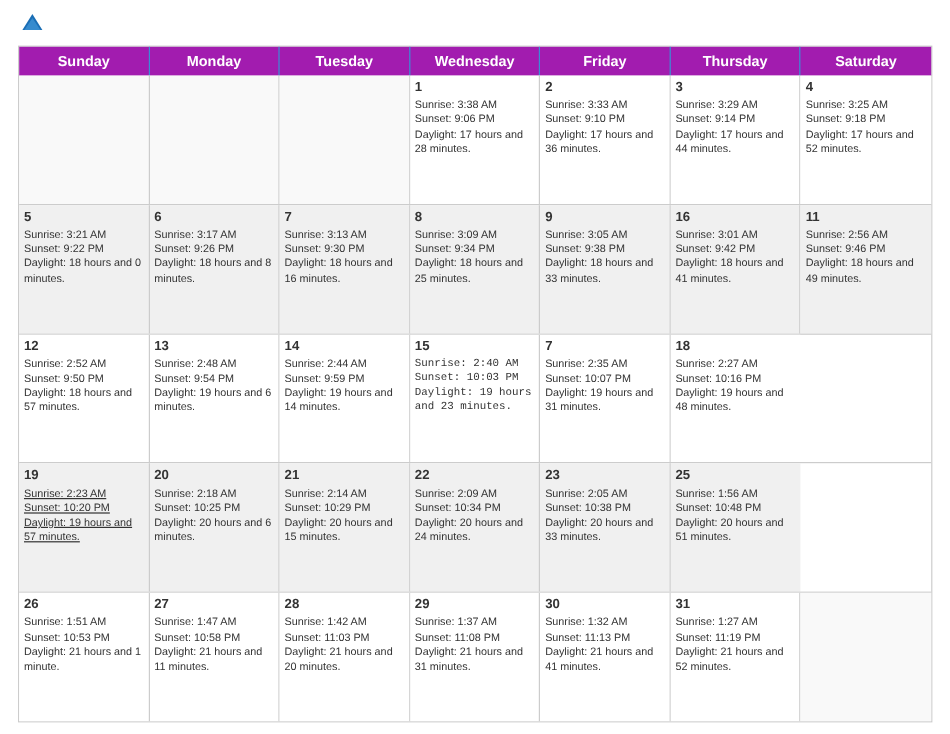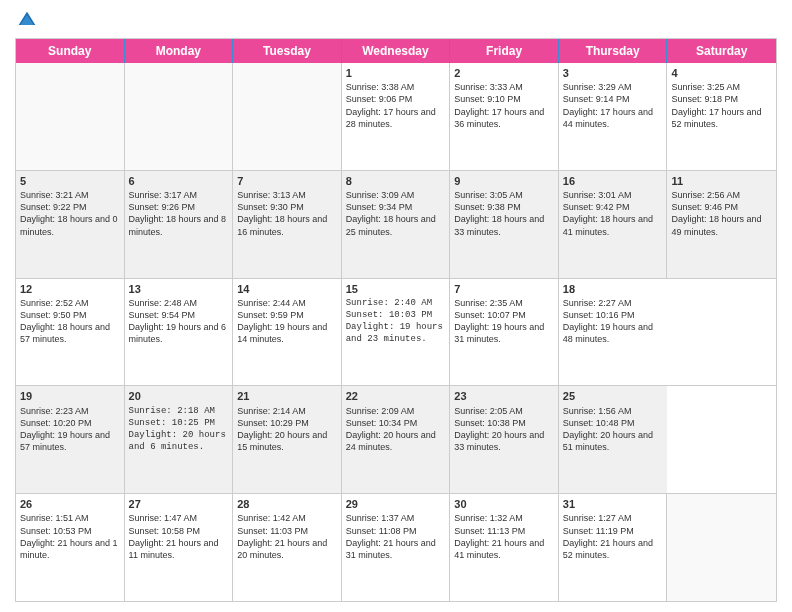--- a/index.html
+++ b/index.html
@@ -61,21 +61,21 @@
     }
     .calendar {
       flex: 1;
       display: flex;
       flex-direction: column;
       border: 1px solid #ccc;
     }
     .cal-header {
       display: grid;
       grid-template-columns: repeat(7, 1fr);
-      background: #ec4899;
+      background: #a21caf;
     }
     .cal-header-cell {
       color: #fff;
       font-size: 12px;
       font-weight: bold;
       padding: 5px 4px;
       text-align: center;
       border-right: 1px solid #3a8ed5;
     }
     .cal-header-cell:last-child {
@@ -264,27 +264,27 @@
           <div class="cal-cell">
             <div class="day-num">18</div>
             <div class="day-info" style="white-space: pre-line;">Sunrise: 2:27 AM
 Sunset: 10:16 PM
 Daylight: 19 hours and 48 minutes.</div>
           </div>
         </div>
         <div class="cal-row">
           <div class="cal-cell alt-row">
             <div class="day-num">19</div>
-            <div class="day-info" style="white-space: pre-line;">Sunrise: 2:23 AM
+            <div class="day-info" style="white-space: pre-line; text-decoration: underline;">Sunrise: 2:23 AM
 Sunset: 10:20 PM
 Daylight: 19 hours and 57 minutes.</div>
           </div>
           <div class="cal-cell alt-row">
             <div class="day-num">20</div>
-            <div class="day-info" style="white-space: pre-line; font-family: Liberation Mono, monospace;">Sunrise: 2:18 AM
+            <div class="day-info" style="white-space: pre-line;">Sunrise: 2:18 AM
 Sunset: 10:25 PM
 Daylight: 20 hours and 6 minutes.</div>
           </div>
           <div class="cal-cell alt-row">
             <div class="day-num">21</div>
             <div class="day-info" style="white-space: pre-line;">Sunrise: 2:14 AM
 Sunset: 10:29 PM
 Daylight: 20 hours and 15 minutes.</div>
           </div>
           <div class="cal-cell alt-row">

